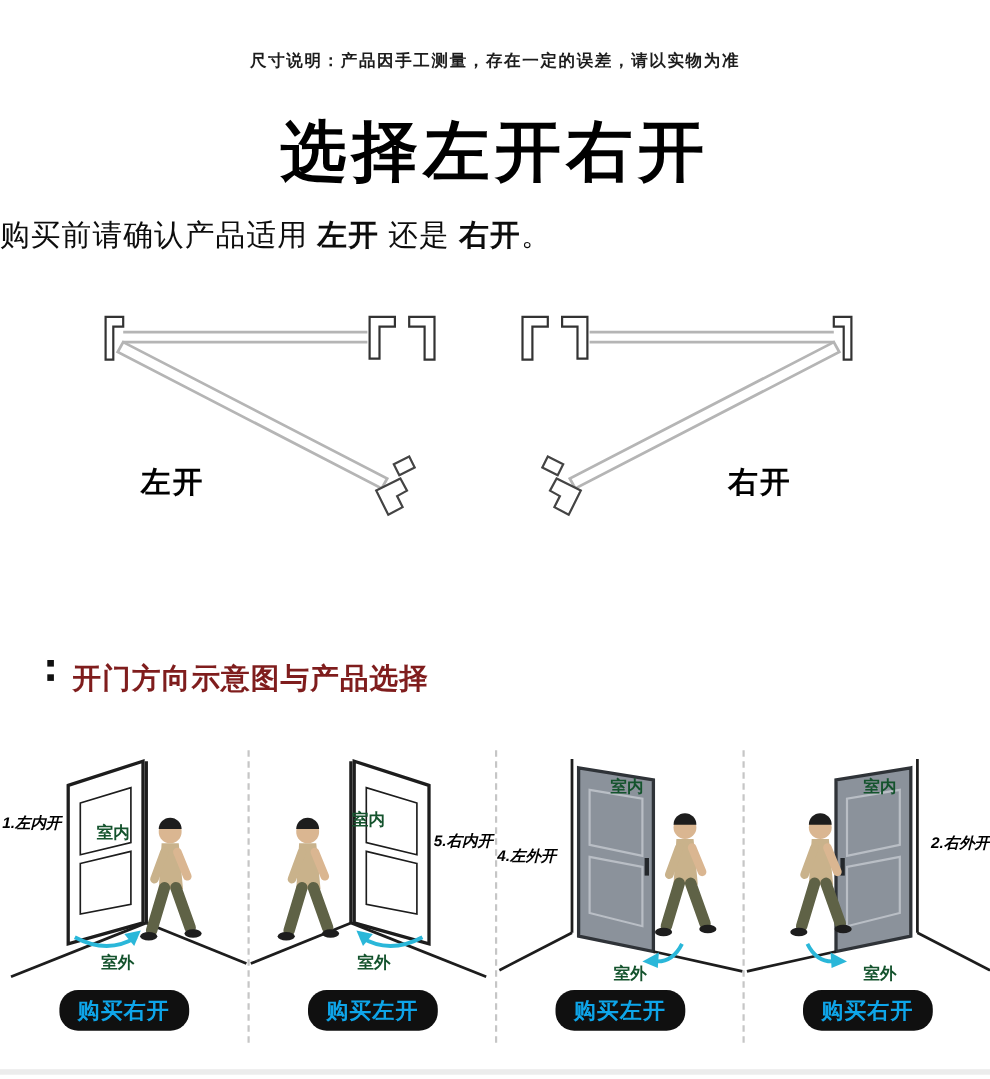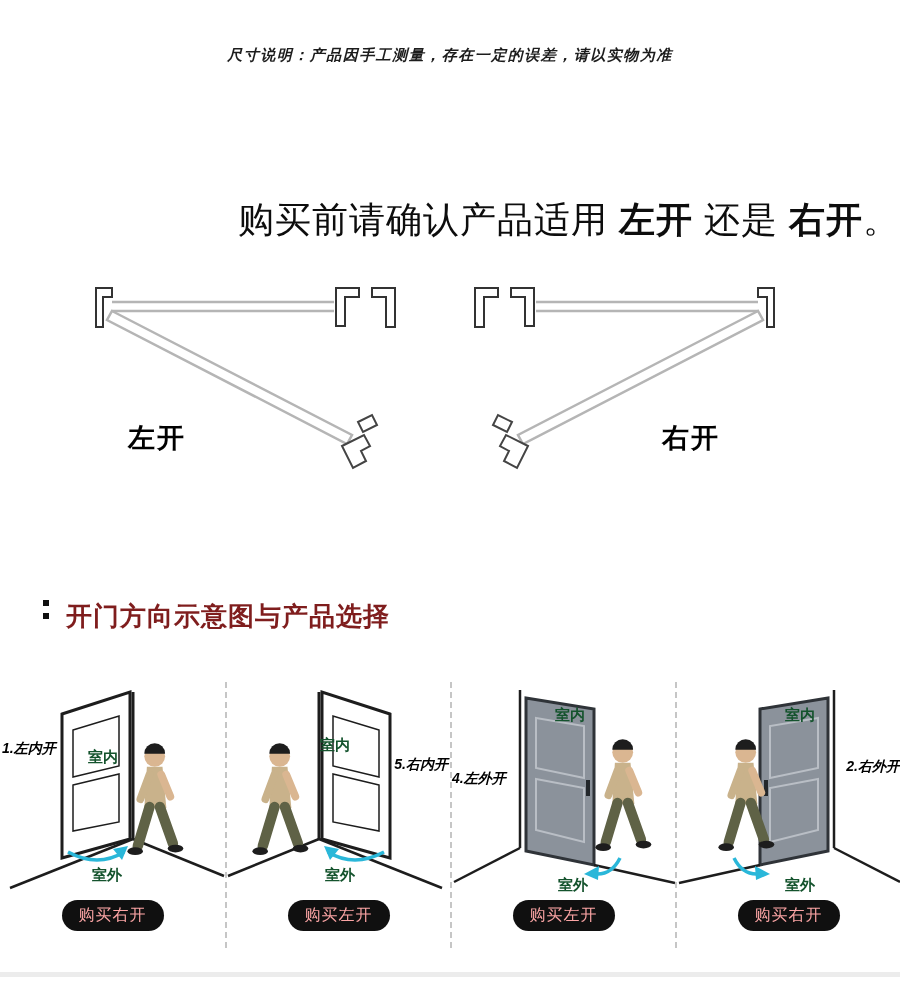--- a/index.html
+++ b/index.html
@@ -1,27 +1,27 @@
 <!DOCTYPE html>
 <html><head>
 <meta charset="utf-8">
 <style>
   * { margin:0; padding:0; box-sizing:border-box; }
   html,body { background:#fff; }
   body { font-family:"Liberation Sans","DejaVu Sans",sans-serif; color:#111; }
   .page { position:relative; width:900px; height:981px; margin:0 auto; background:#fff; overflow:hidden; }
 
   .disclaimer { position:absolute; top:46px; left:0; width:100%; text-align:center;
-    font-size:15px; font-weight:600; color:#1c1c1c; letter-spacing:1.5px;font-style:italic; }
+    font-size:15px; font-weight:600; color:#1c1c1c; letter-spacing:1.5px; }
 
   .title { position:absolute; top:98px; left:0; width:100%; text-align:center;
     font-size:60px; font-weight:900; color:#000; letter-spacing:5px; }
 
-  .subtitle { position:absolute; top:196px; left:0; width:100%; text-align:right;
-    font-size:36px; font-weight:400; color:#0d0d0d; letter-spacing:1px; }
+  .subtitle { position:absolute; top:196px; left:0; width:100%; text-align:left;
+    font-size:27px; font-weight:400; color:#0d0d0d; letter-spacing:1px; }
   .subtitle b { font-weight:800; }
 
   .topview { position:absolute; top:278px; left:0; }
   .tv-label { position:absolute; font-size:27px; font-weight:600; color:#000; letter-spacing:2px; }
   .tv-label.left  { left:128px; top:420px; }
   .tv-label.right { left:662px; top:420px; }
 
   .sec-en { position:absolute; left:70px; top:546px; font-size:41px; font-weight:300;
     color:#4c4c4c; letter-spacing:2px; }
   .sec-dots { position:absolute; left:43px; top:600px; }
@@ -30,21 +30,21 @@
 
   .panels { position:absolute; left:0; top:682px; width:900px; height:266px; display:flex; }
   .panel { position:relative; width:225px; height:266px; }
   .panel + .panel { border-left:2px dashed #c6c6c6; }
   .panel svg.scene { position:absolute; left:0; top:0; }
 
   .dir-label { position:absolute; font-size:14px; font-weight:600; color:#000; white-space:nowrap;font-style:italic; }
   .room-label { position:absolute; font-size:15px; font-weight:600; color:#14532d; white-space:nowrap; }
 
   .badge { position:absolute; top:218px; left:50%; transform:translateX(-50%);
-    background:#101010; color:#fca5a5; font-size:16px; font-weight:400;
+    background:#101010; color:#0ea5e9; font-size:20px; font-weight:700;
     padding:5px 17px; border-radius:17px; white-space:nowrap; letter-spacing:1px; }
 
   .bottom-strip { position:absolute; left:0; top:972px; width:100%; height:5px; background:#ececec; }
 
   .hidden-defs { position:absolute; width:0; height:0; overflow:hidden; }
 </style>
 </head>
 <body>
 
 <svg class="hidden-defs" aria-hidden="true">
@@ -84,20 +84,21 @@
       <path d="M168 176 Q158 196 138 191" fill="none" stroke="#2ab7d9" stroke-width="3.5"></path>
       <polygon points="132,192 147,184 146,198" fill="#2ab7d9"></polygon>
     </g>
   </defs>
 </svg>
 
 <div class="page">
 
   <div class="disclaimer">尺寸说明：产品因手工测量，存在一定的误差，请以实物为准</div>
 
+  <h1 class="title">选择左开右开</h1>
 
   <p class="subtitle"><span>购买前请确认产品适用 </span><b>左开</b><span> 还是 </span><b>右开</b><span>。</span></p>
 
   <svg class="topview" width="900" height="200" viewBox="0 0 900 200">
     <defs>
       <g id="tv">
 
         <path d="M96 10 h16 v9 h-9 v30 h-7 z" fill="#ffffff" stroke="#333333" stroke-width="2"></path>
 
         <line x1="112" y1="24" x2="334" y2="24" stroke="#b5b5b5" stroke-width="2.5"></line>

